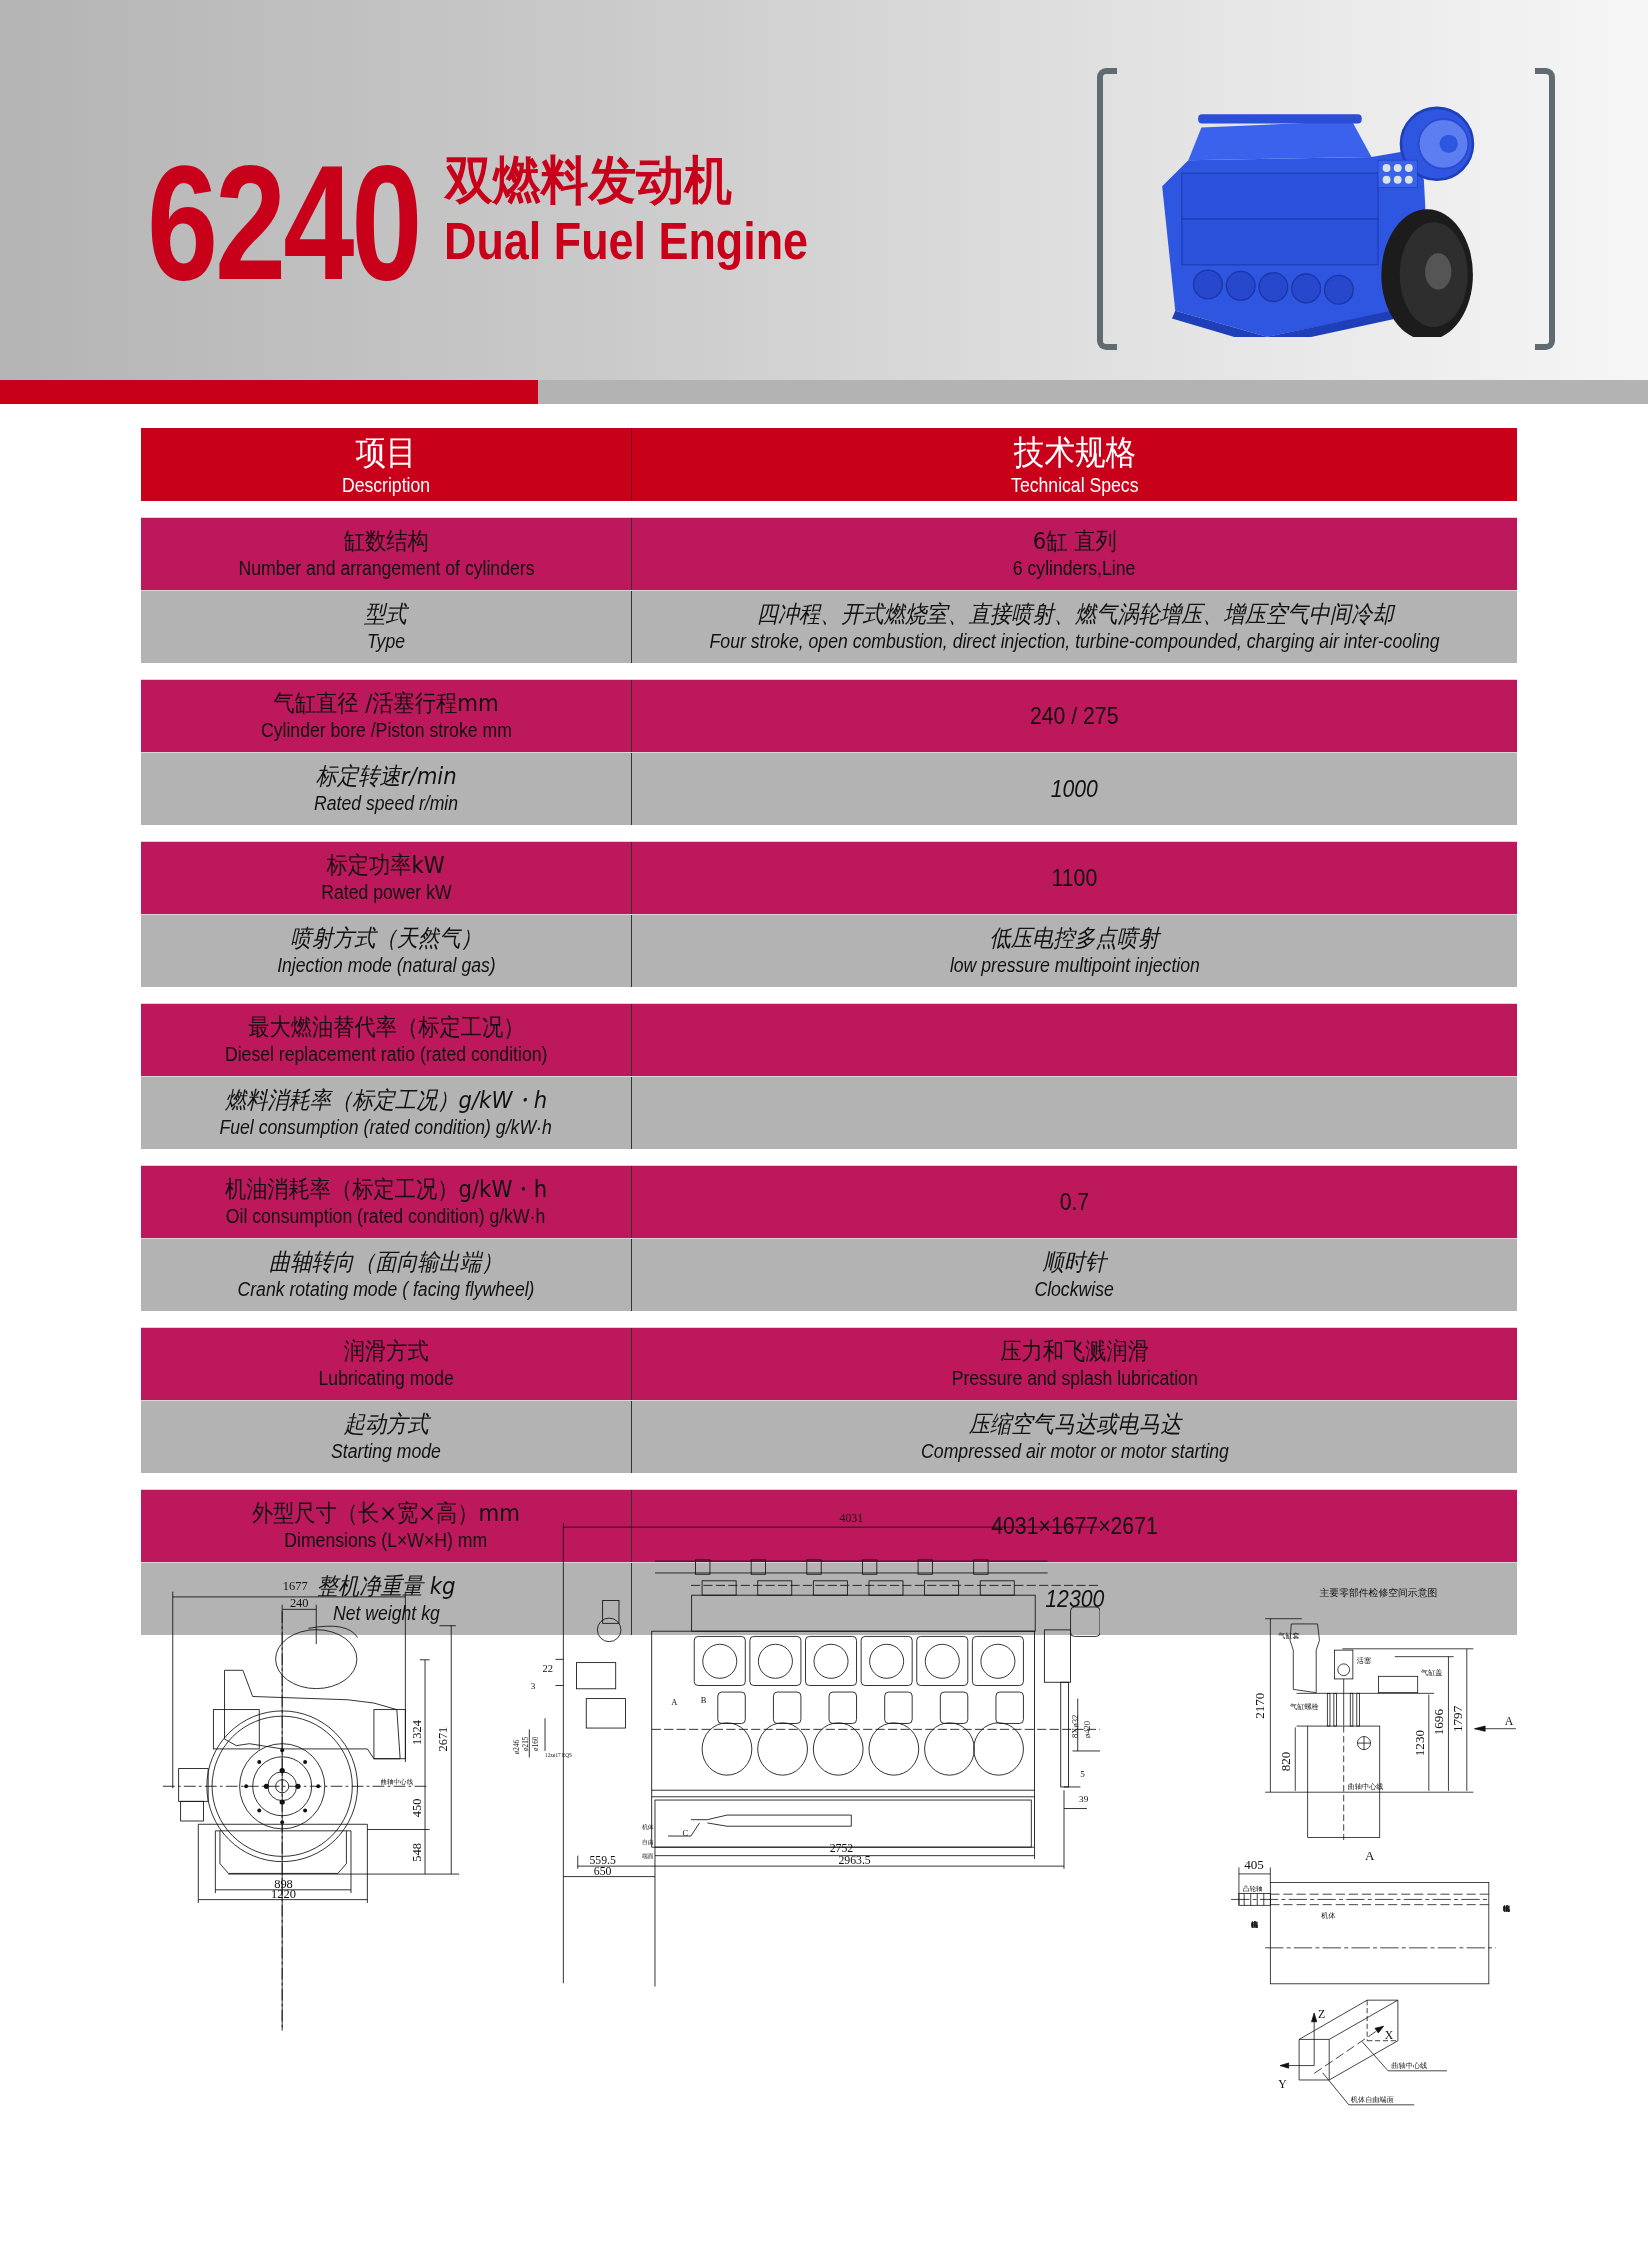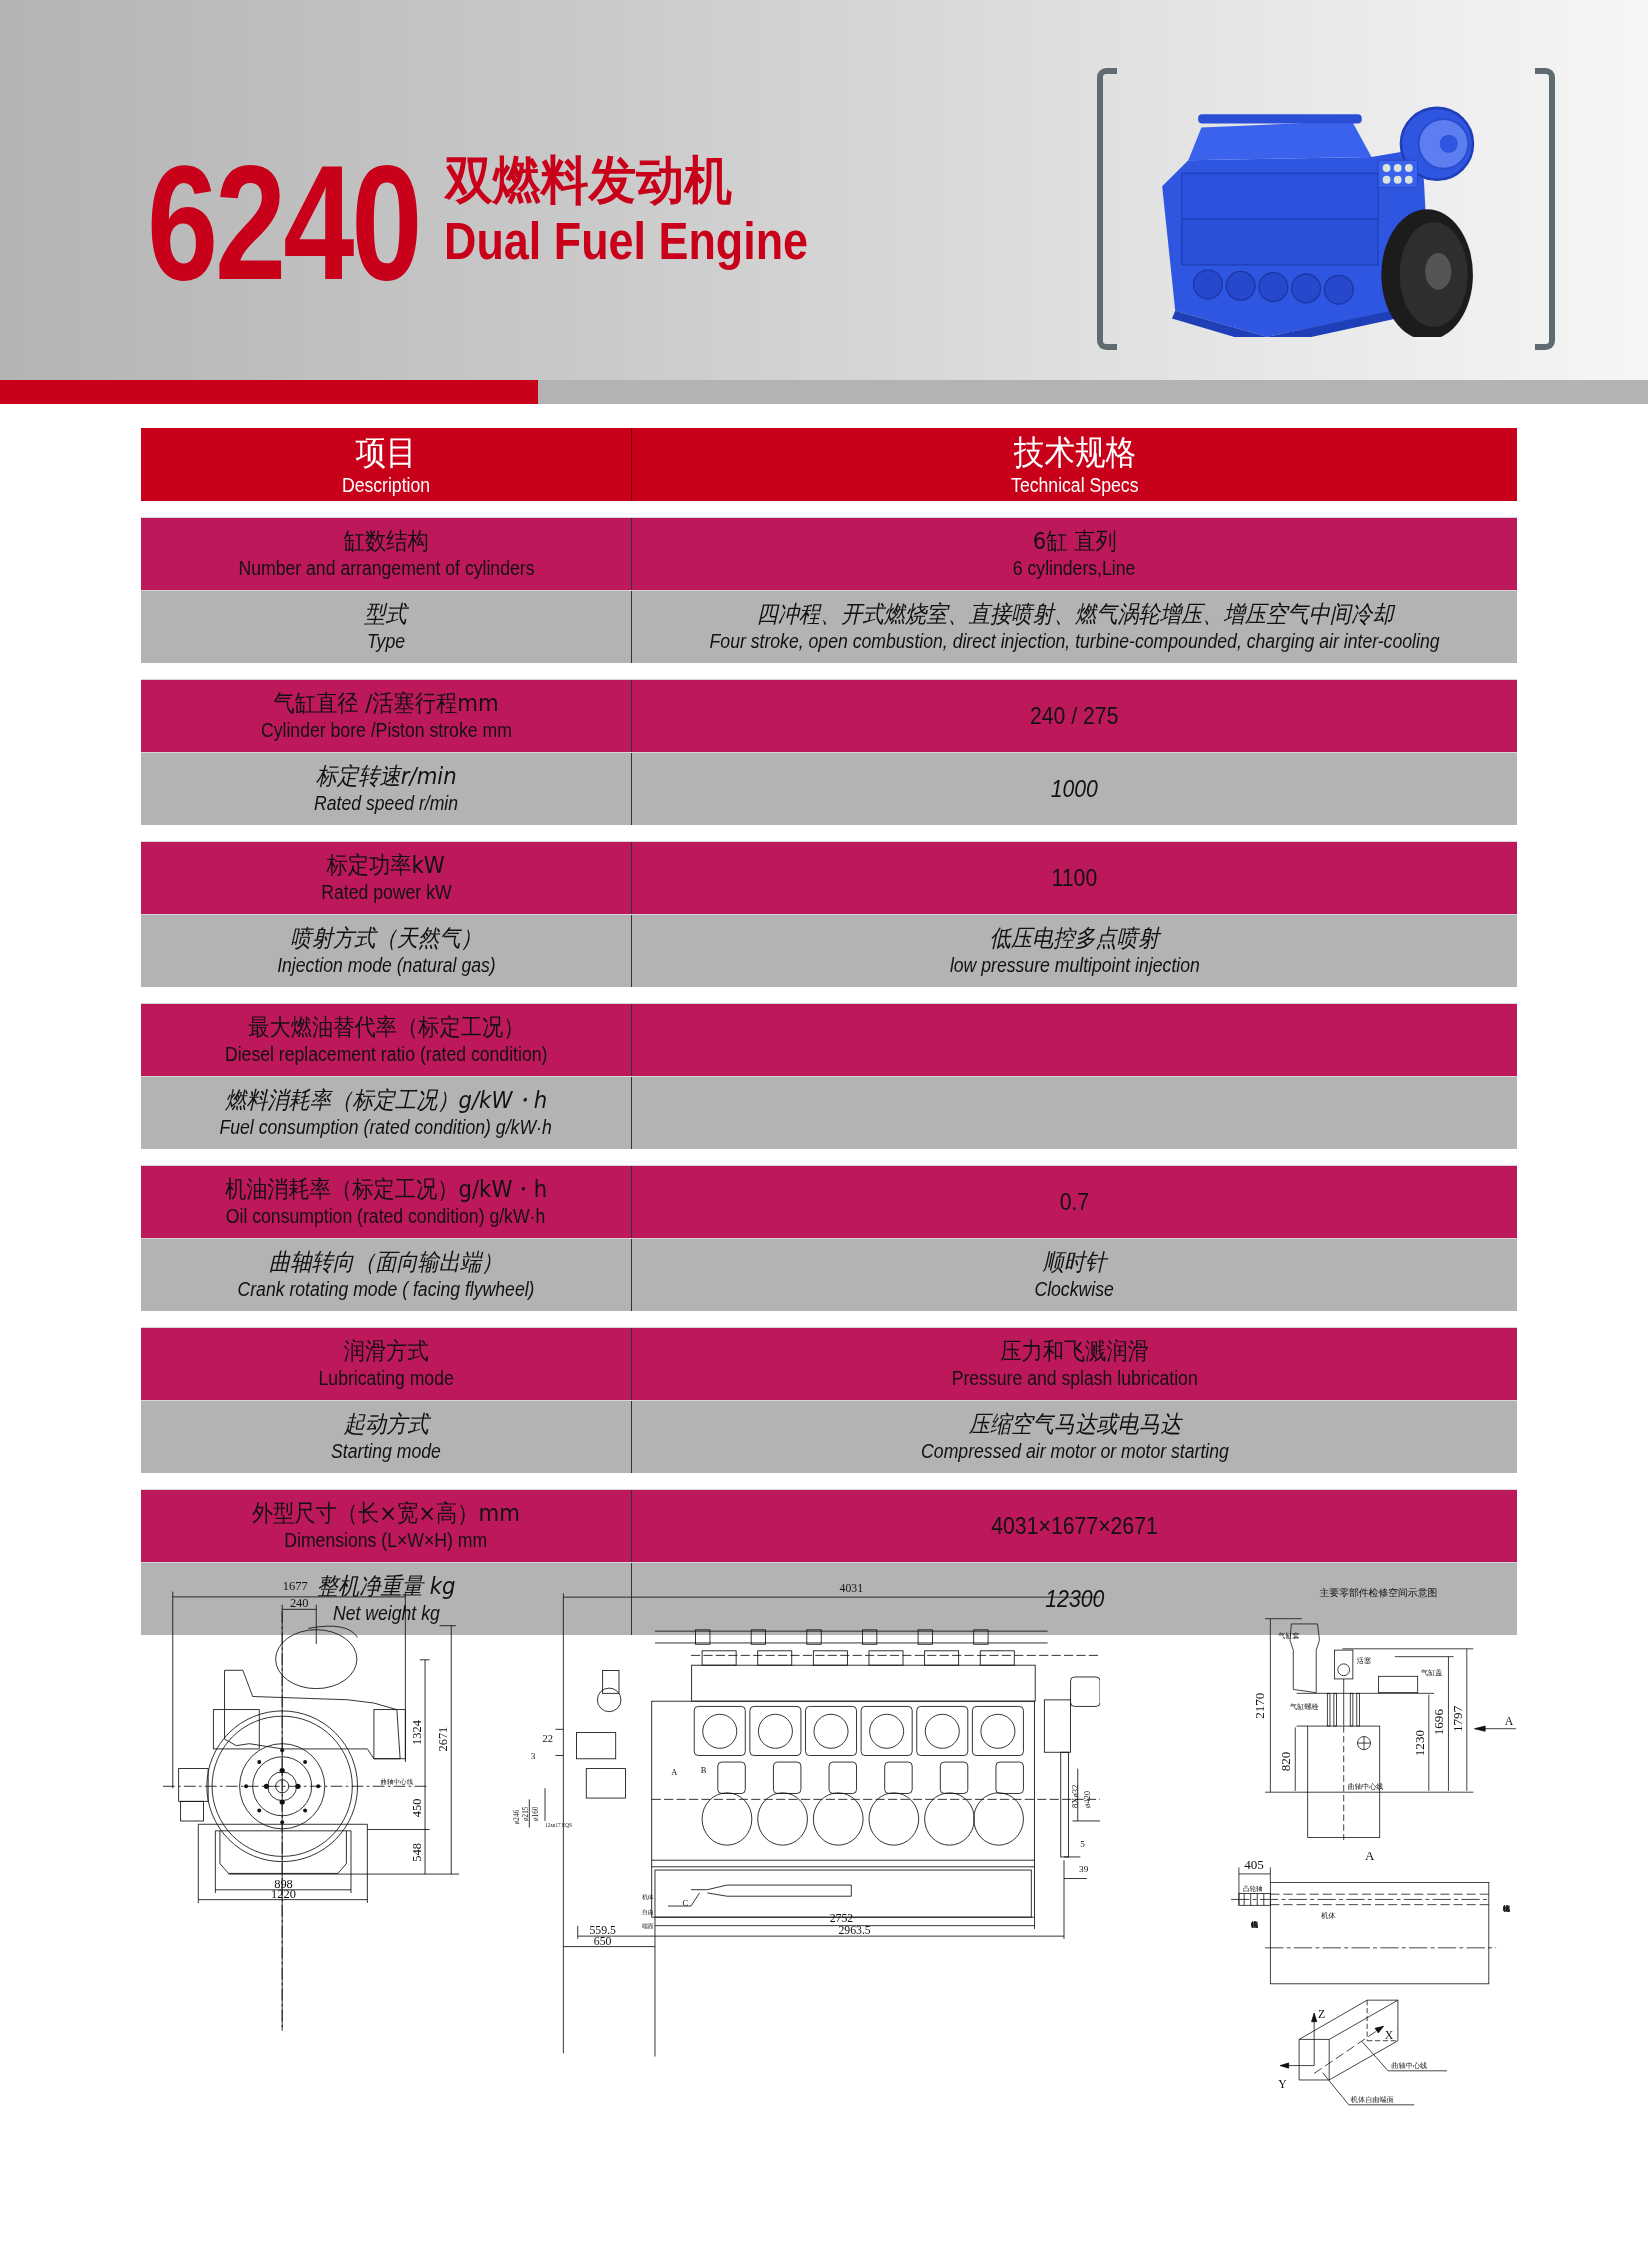--- a/index.html
+++ b/index.html
@@ -329,21 +329,21 @@
     <text class="dim" x="412" y="245" font-size="19" transform="rotate(-90 412 245)" text-anchor="middle">1324</text>
     <text class="dim" x="452" y="255" font-size="19" transform="rotate(-90 452 255)" text-anchor="middle">2671</text>
     <text class="dim" x="412" y="360" font-size="19" transform="rotate(-90 412 360)" text-anchor="middle">450</text>
     <text class="dim" x="412" y="428" font-size="19" transform="rotate(-90 412 428)" text-anchor="middle">548</text>
     <text class="dim" x="202" y="482" font-size="19" text-anchor="middle">898</text>
     <text class="dim" x="202" y="498" font-size="19" text-anchor="middle">1220</text>
     <text class="note" x="350" y="323" font-size="10">曲轴中心线</text>
   </svg>
 </div>
 
-<div class="drawing" style="left:511px; top:1572px;">
+<div class="drawing" style="left:511px; top:1502px;">
   <svg width="589" height="511" viewBox="0 0 900 780">
     <g stroke="#111" stroke-width="1.3" fill="none">
 
       <line x1="80" y1="38" x2="900" y2="38"></line>
         <line x1="80" y1="32" x2="80" y2="735"></line>
 
       <line x1="220" y1="90" x2="820" y2="90"></line>
         <line x1="220" y1="108" x2="820" y2="108"></line>
       <g>
         <rect x="282" y="88" width="22" height="22"></rect>

